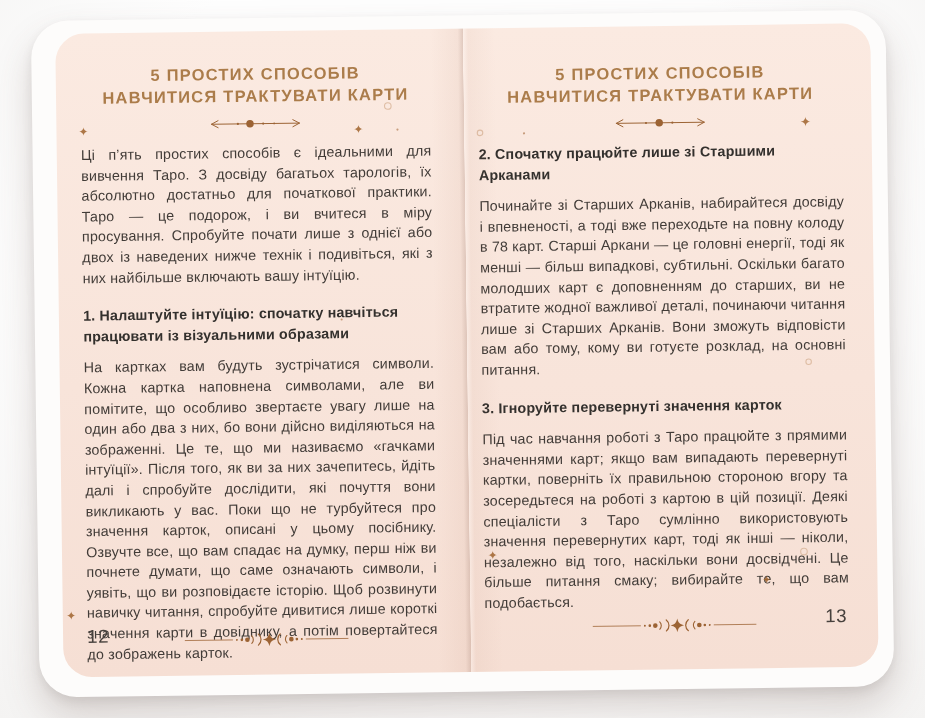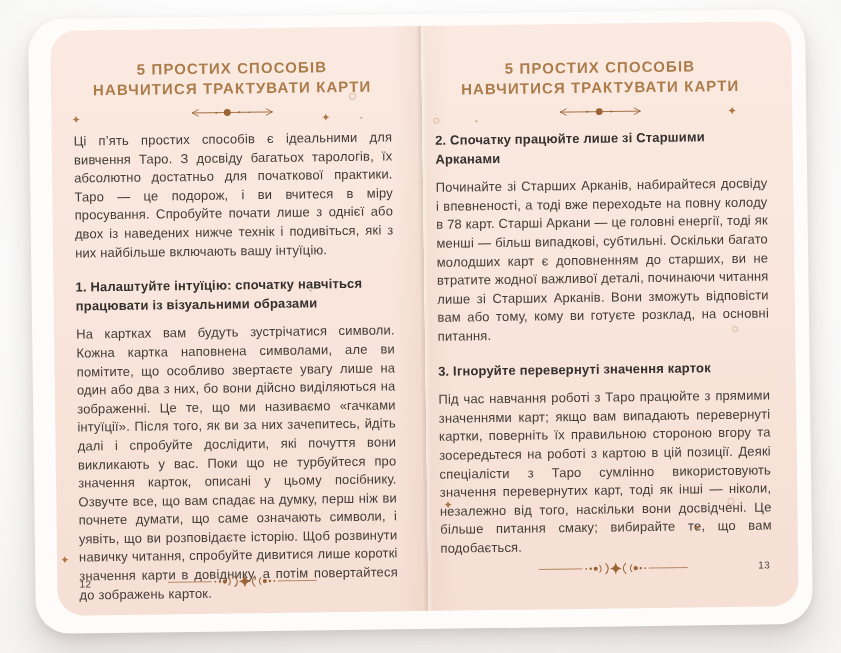--- a/index.html
+++ b/index.html
@@ -63,21 +63,21 @@
   .page.right .section-heading.first{margin-top:2px;}
 
   .moon-divider{
     position:absolute;bottom:24px;left:50%;transform:translateX(-50%);
     width:150px;height:16px;
   }
   .page.right .moon-divider{bottom:32px;width:156px;}
   .moon-divider svg{display:block;width:100%;height:100%;}
 
   .page-number{
-    position:absolute;font-size:10px;color:#47413d;letter-spacing:.5px;
+    position:absolute;font-size:17px;color:#47413d;letter-spacing:.5px;
   }
   .page.left .page-number{left:22px;bottom:26px;}
   .page.right .page-number{right:28px;bottom:36px;}
 
   
   .sparkle{
     position:absolute;color:#a56b37;font-size:11px;line-height:11px;
     font-family:"DejaVu Sans",sans-serif;opacity:.9;
   }
   .ring{

